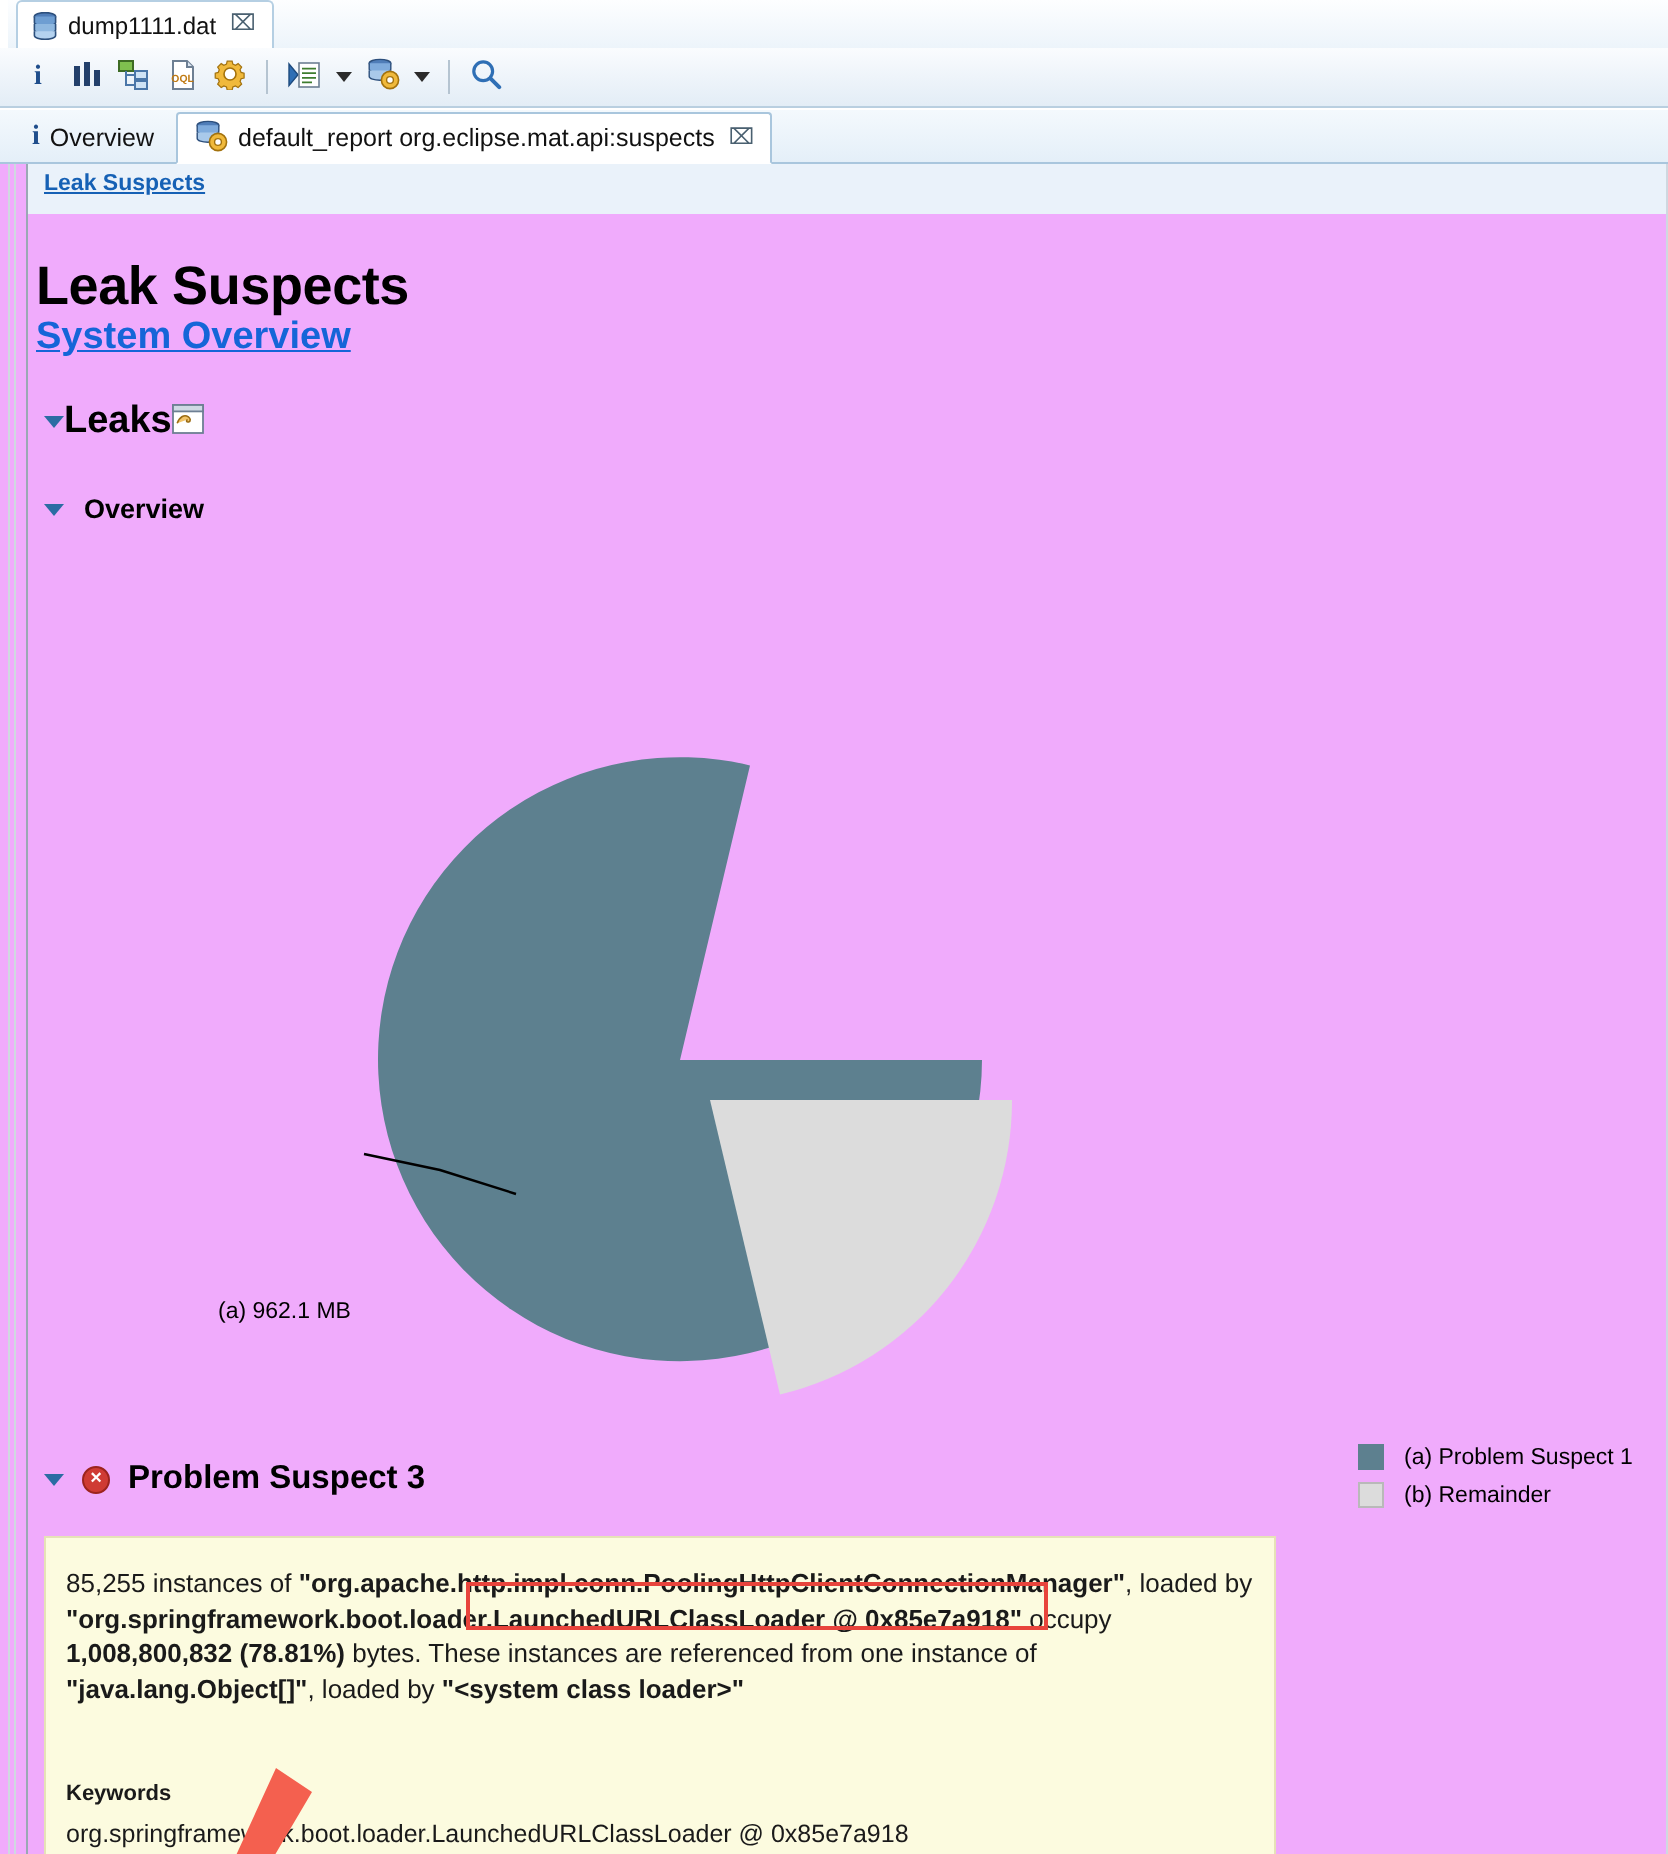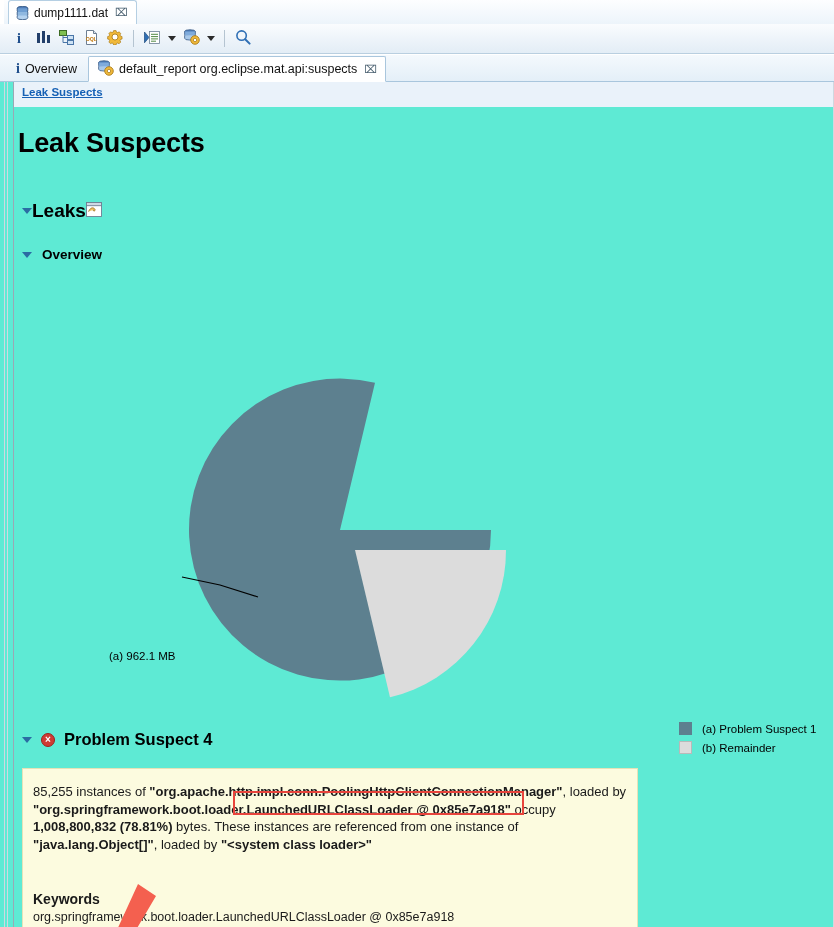--- a/index.html
+++ b/index.html
@@ -132,21 +132,21 @@
     color: #1f4e8c;
     font-size: 14px;
     line-height: 1;
   }
 
   
   #report-body {
     position: absolute;
     left: 0; top: 82px;
     width: 834px; height: 845px;
-    background: #5eead4;
+    background: #f0abfc;
     box-sizing: border-box;
     overflow: hidden;
   }
   
   #frame-rule-a { position:absolute; left:4px;  top:0; width:1px; height:845px; background:#cfd8e0; }
   #frame-rule-b { position:absolute; left:7px;  top:0; width:1px; height:845px; background:#cfd8e0; }
   #frame-rule-c { position:absolute; left:13px; top:0; width:1px; height:845px; background:#9aa8b4; }
 
   
   #breadcrumb-band {
@@ -288,21 +288,21 @@
     position: absolute;
     left: 233px; top: 709px;
     width: 291px; height: 24px;
     border: 2px solid #e8443c;
     box-sizing: border-box;
     pointer-events: none;
   }
   #keywords-title {
     position: absolute;
     left: 10px; top: 122px;
-    font-size: 14px; font-weight: bold; color: #1a1a1a;
+    font-size: 11px; font-weight: bold; color: #1a1a1a;
   }
   #keywords-list {
     position: absolute;
     left: 10px; top: 140px;
     font-size: 12.5px;
     line-height: 17px;
     color: #1a1a1a;
   }
 
   
@@ -449,20 +449,21 @@
   <div id="frame-rule-a"></div>
   <div id="frame-rule-b"></div>
   <div id="frame-rule-c"></div>
 
   <div id="breadcrumb-band">
     <span id="breadcrumb-link">Leak Suspects</span>
   </div>
 
   <h1 id="page-title">Leak Suspects</h1>
 
+  <a id="system-overview-link">System Overview</a>
 
   <div id="leaks-header">
     <span class="section-toggle"></span>
     <span class="h-label">Leaks</span>
     <span>
       <svg width="16" height="15" viewBox="0 0 16 15" xmlns="http://www.w3.org/2000/svg">
         <rect x="0.5" y="0.5" width="15" height="14" fill="#ffffff" stroke="#6d7f93" stroke-width="0.9"></rect>
         <rect x="0.5" y="0.5" width="15" height="3.2" fill="#cfd9e4" stroke="#6d7f93" stroke-width="0.9"></rect>
         <path d="M2.6 9.6 c1.3-3.4 3.6-4.5 5.6-3.2 1.2 0.8 1.2 2.4 0.1 2.6 -1.1 0.2 -1.4-0.9 -0.5-1.3" fill="#f2c469" stroke="#9a6b12" stroke-width="0.8"></path>
       </svg>
@@ -502,21 +503,21 @@
       <div class="legend-row">
         <span class="legend-swatch" id="legend-swatch-b" style="background: rgb(220, 220, 220); border: 1px solid rgb(185, 185, 185);"></span>
         <span class="legend-label">(b)  Remainder</span>
       </div>
     </div>
   </div>
 
   <div id="suspect-header">
     <span class="section-toggle"></span>
     <span class="error-badge">×</span>
-    <span class="h-label">Problem Suspect 4</span>
+    <span class="h-label">Problem Suspect 3</span>
   </div>
 
   <div id="suspect-box" style="background: rgb(252, 251, 223);">
     <div id="suspect-desc"><span>85,255 instances of </span><b>"org.apache.http.impl.conn.PoolingHttpClientConnectionManager"</b><span>, loaded by </span><b>"org.springframework.boot.loader.LaunchedURLClassLoader @ 0x85e7a918"</b><span> occupy </span><b>1,008,800,832 (78.81%)</b><span> bytes. These instances are referenced from one instance of </span><b>"java.lang.Object[]"</b><span>, loaded by </span><b>"&lt;system class loader&gt;"</b></div>
     <div id="keywords-title">Keywords</div>
     <div id="keywords-list">
         <div>org.springframework.boot.loader.LaunchedURLClassLoader @ 0x85e7a918</div>
         <div>java.lang.Object[]</div>
       </div>
 

